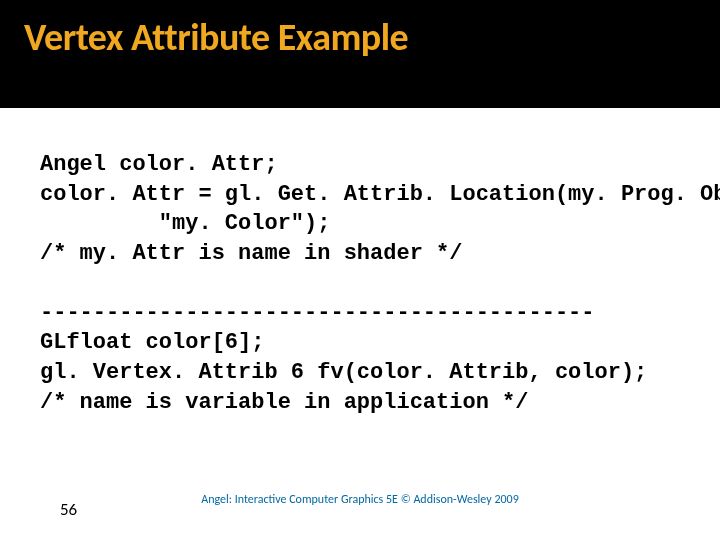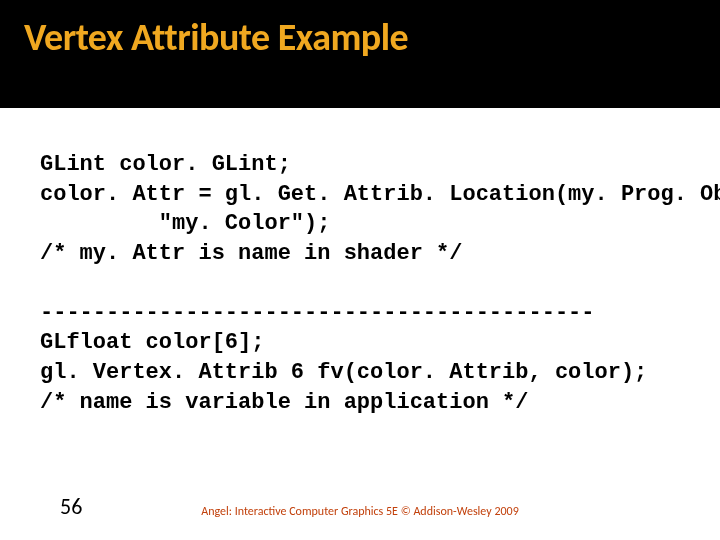--- a/index.html
+++ b/index.html
@@ -41,42 +41,42 @@
     position: absolute;
     bottom: 20px;
     left: 0;
     width: 100%;
   }
   .page-number {
     position: absolute;
     left: 60px;
     bottom: 0;
     font-family: 'Trebuchet MS', Calibri, Arial, sans-serif;
-    font-size: 22px;
+    font-size: 17px;
     color: #000000;
   }
   .copyright {
     position: absolute;
-    bottom: 2px;
+    bottom: 14px;
     width: 100%;
     text-align: center;
     font-family: 'Trebuchet MS', Calibri, Arial, sans-serif;
     font-size: 12px;
-    color: #c2410c;
+    color: #0369a1;
   }
 </style>
 </head>
 <body>
 
 <div class="slide">
   <div class="title-bar">
     <div class="title">Vertex Attribute Example</div>
   </div>
 
-  <div class="code-block"><span>GLint color. GLint;</span>
+  <div class="code-block"><span>Angel color. Attr;</span>
 <span>color. Attr = gl. Get. Attrib. Location(my. Prog. Obj,</span>
 <span>         "my. Color");</span>
 <span>/* my. Attr is name in shader */</span>
 <span></span>
 <span>------------------------------------------</span>
 <span>GLfloat color[6];</span>
 <span>gl. Vertex. Attrib 6 fv(color. Attrib, color);</span>
 <span>/* name is variable in application */</span></div>
 
   <div class="footer">

